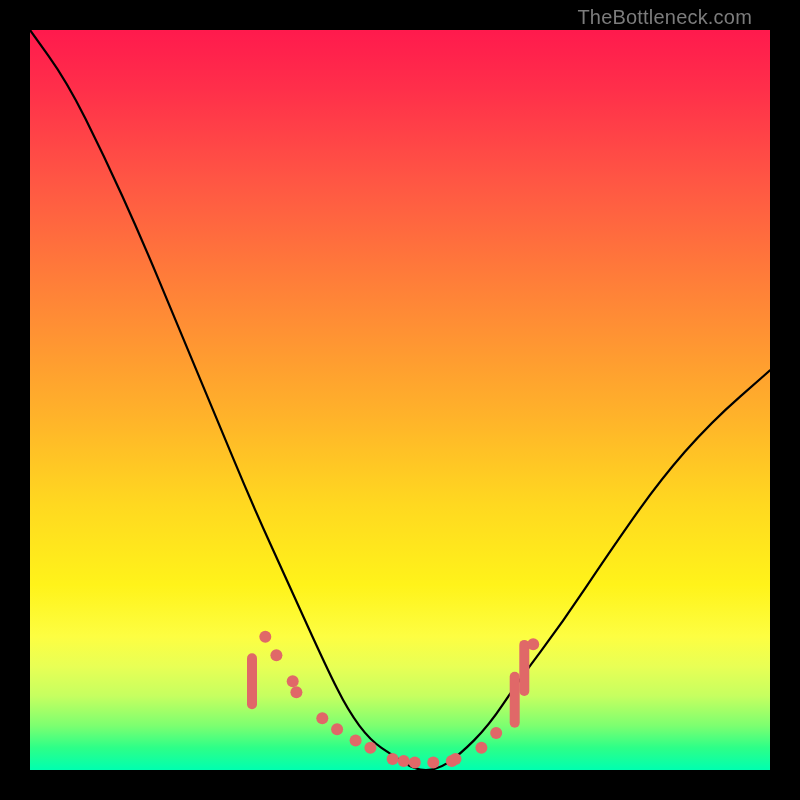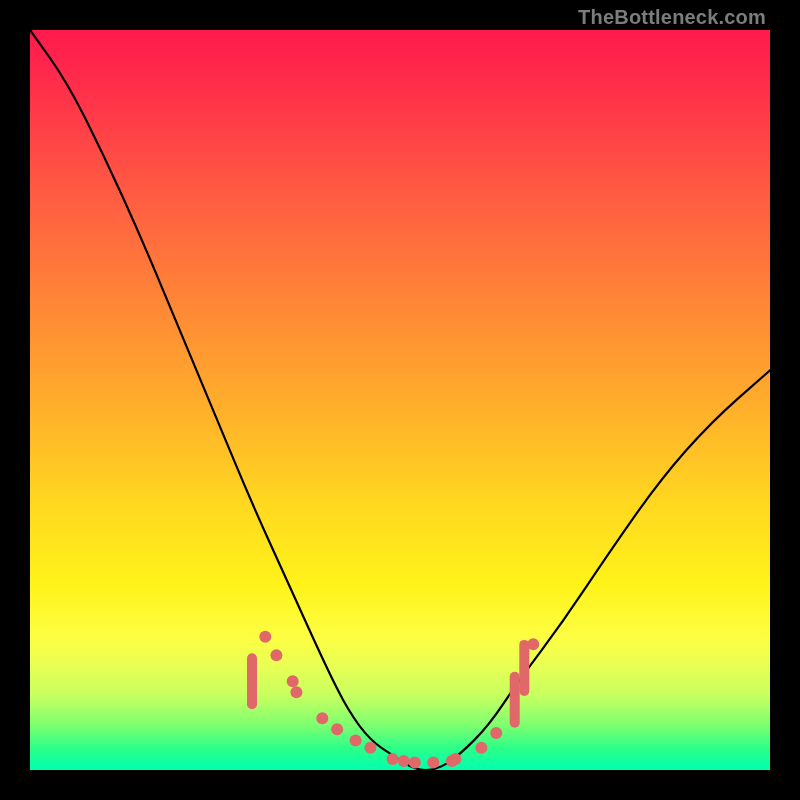--- a/index.html
+++ b/index.html
@@ -35,24 +35,24 @@
       #fdfe42 82%,
       #e8ff55 86%,
       #c6ff60 90%,
       #7dff70 94%,
       #2dff88 97%,
       #00ffb0 100%);
   }
   .watermark {
     position: absolute;
     top: 6px;
-    right: 34px;
+    right: 48px;
     color: #7c7c7c;
     font-size: 20px;
-    font-weight: 700;
+    font-weight: 400;
     letter-spacing: 0.2px;
     user-select: none;
     margin-left: 42px;
   }
   svg.curve {
     position: absolute;
     left: 0; top: 0;
     width: 740px; height: 740px;
     pointer-events: none;
   }

